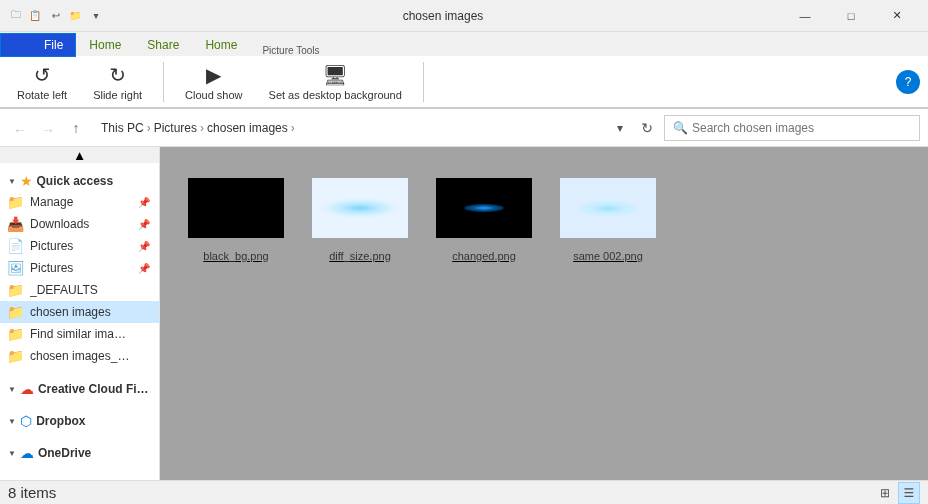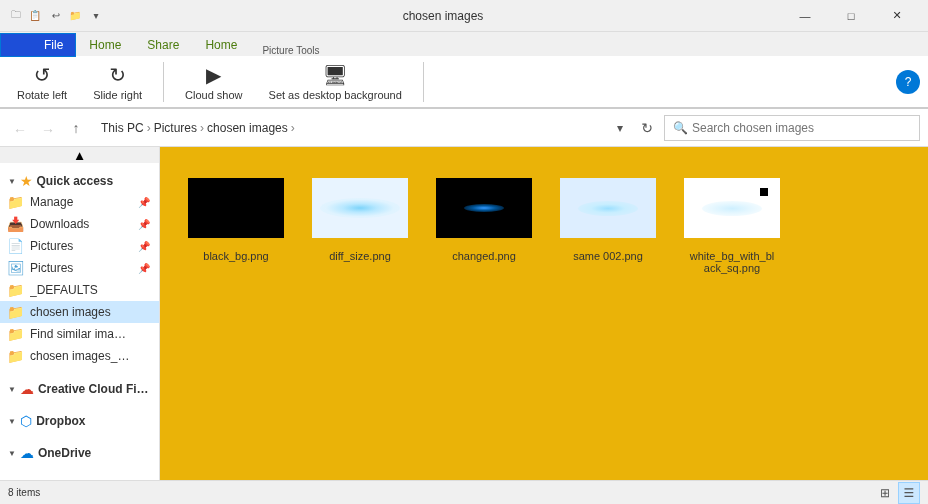--- a/index.html
+++ b/index.html
@@ -46,29 +46,29 @@
     .sidebar-item.active { background: #cce8ff; }
     .sidebar-item-icon { width: 16px; height: 16px; min-width: 16px; display: flex; align-items: center; justify-content: center; font-size: 14px; }
     .sidebar-item-label { font-size: 12px; color: #333; overflow: hidden; text-overflow: ellipsis; flex: 1; }
     .sidebar-item-pin { color: #888; font-size: 10px; margin-left: 2px; }
     .sidebar-section-header { display: flex; align-items: center; padding: 6px 8px 2px; gap: 4px; cursor: pointer; }
     .sidebar-section-header-icon { font-size: 8px; color: #555; }
     .sidebar-section-title { font-size: 12px; font-weight: 600; color: #333; }
     .sidebar-scroll-up, .sidebar-scroll-down { width: 100%; height: 16px; display: flex; align-items: center; justify-content: center; background: #f0f0f0; cursor: pointer; border: none; }
 
     
-    .content { flex: 1; display: flex; flex-direction: column; background: #eab308; overflow: hidden; }
+    .content { flex: 1; display: flex; flex-direction: column; background: #a3a3a3; overflow: hidden; text-decoration: underline; }
     .content-area { flex: 1; overflow-y: auto; overflow-x: hidden; padding: 16px; display: flex; flex-wrap: wrap; align-content: flex-start; gap: 4px; }
     .file-item { width: 120px; display: flex; flex-direction: column; align-items: center; padding: 8px; cursor: pointer; border: 1px solid transparent; }
     .file-thumb { width: 96px; height: 72px; display: flex; align-items: center; justify-content: center; margin-bottom: 6px; overflow: hidden; }
     .file-name { font-size: 11px; color: #333; text-align: center; word-break: break-all; max-width: 110px; }
 
     
     .status-bar { height: 24px; background: #f0f0f0; border-top: 1px solid #ddd; display: flex; align-items: center; padding: 0 8px; gap: 8px; }
-    .status-text { font-size: 10px; color: #333; flex: 1; }
+    .status-text { font-size: 15px; color: #333; flex: 1; }
     .view-buttons { display: flex; gap: 2px; }
     .view-btn { width: 22px; height: 22px; display: flex; align-items: center; justify-content: center; font-size: 12px; cursor: pointer; border: 1px solid transparent; color: #555; }
     .view-btn.active { background: #cce8ff; border-color: #99d1ff; }
 
     
     ::-webkit-scrollbar { width: 8px; height: 8px; }
     ::-webkit-scrollbar-track { background: #f0f0f0; }
     ::-webkit-scrollbar-thumb { background: #c0c0c0; border-radius: 4px; }
 
     
@@ -268,29 +268,20 @@
 
       <div class="file-item">
         <div class="file-thumb">
           <div class="thumb-light" style="background:#ddeeff;">
             <div class="glow-small"></div>
           </div>
         </div>
         <div class="file-name">same 002.png</div>
       </div>
 
-      <div class="file-item">
-        <div class="file-thumb">
-          <div class="thumb-white" style="position:relative;">
-            <div class="glow-small" style="opacity:0.5;"></div>
-            <div class="black-sq"></div>
-          </div>
-        </div>
-        <div class="file-name">white_bg_with_bl<br>ack_sq.png</div>
-      </div>
 
 
     </div>
   </div>
 </div>
 
 <div class="status-bar">
   <span class="status-text">8 items</span>
   <div class="view-buttons">
     <div class="view-btn">⊞</div>

